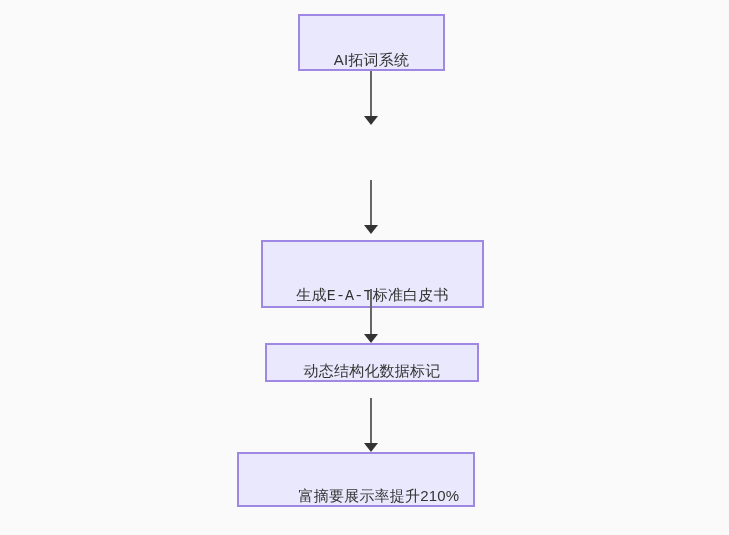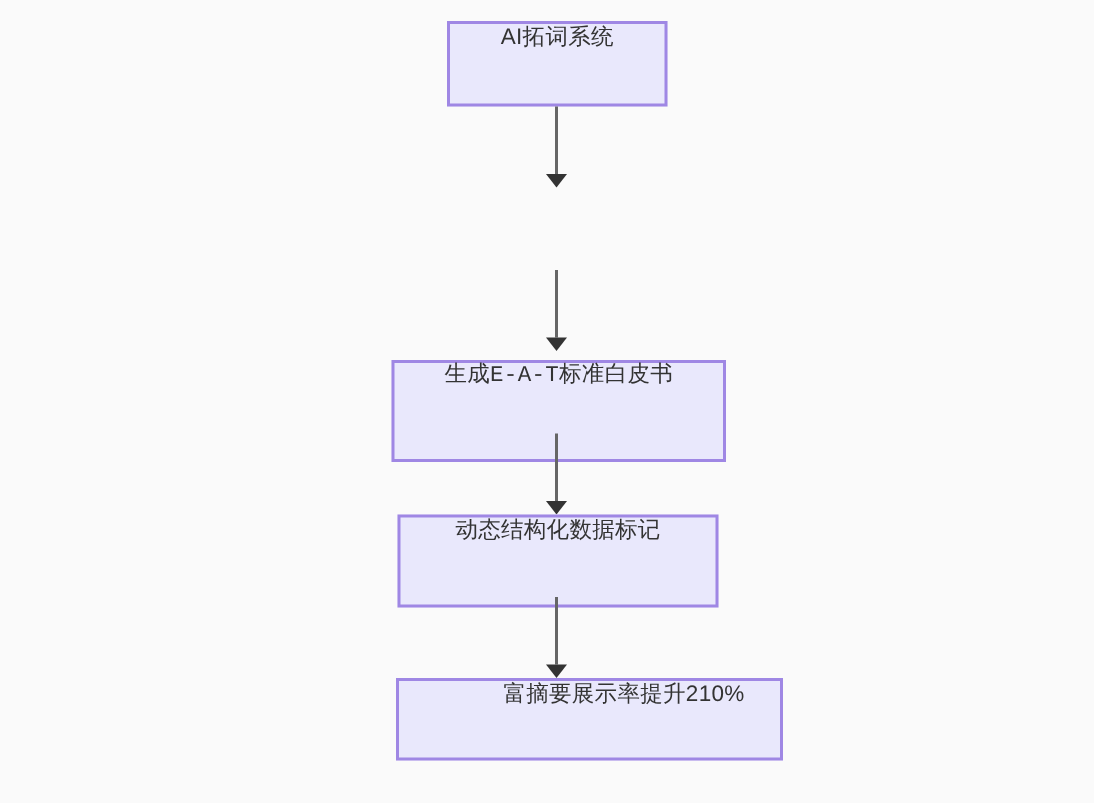--- a/index.html
+++ b/index.html
@@ -18,21 +18,21 @@
     width: 729px;
     height: 535px;
   }
   .node {
     position: absolute;
     box-sizing: border-box;
     background: #e9e8fc;
     border: 2px solid #9f87e4;
     border-radius: 0;
     display: flex;
-    align-items: flex-start;
+    align-items: flex-end;
     justify-content: center;
     color: #333333;
     font-size: 15px;
     line-height: 1.2;
     letter-spacing: 0.2px;
     white-space: nowrap;
     user-select: none;
   }
   .node-label {
     display: block;
@@ -81,26 +81,26 @@
 
   <div class="node" style="left:261px; top:240px; width:223px; height:68px;font-family:Liberation Mono, monospace;">
     <span class="node-label">生成E-A-T标准白皮书</span>
   </div>
 
   <div class="connector" style="left:359px; top:289px; height:54px;">
     <div class="connector-line" style="height:45px;"></div>
     <div class="connector-head" style="top:45px;"></div>
   </div>
 
-  <div class="node" style="left:265px; top:343px; width:214px; height:62px;">
+  <div class="node" style="left:265px; top:343px; width:214px; height:39px;">
     <span class="node-label">动态结构化数据标记</span>
   </div>
 
   <div class="connector" style="left:359px; top:398px; height:54px;">
     <div class="connector-line" style="height:45px;"></div>
     <div class="connector-head" style="top:45px;"></div>
   </div>
 
-  <div class="node" style="left:264px; top:452px; width:258px; height:55px;padding-left:46px;">
+  <div class="node" style="left:237px; top:452px; width:238px; height:55px;padding-left:46px;">
     <span class="node-label">富摘要展示率提升210%</span>
   </div>
 
 </div>
 
 </body></html>

